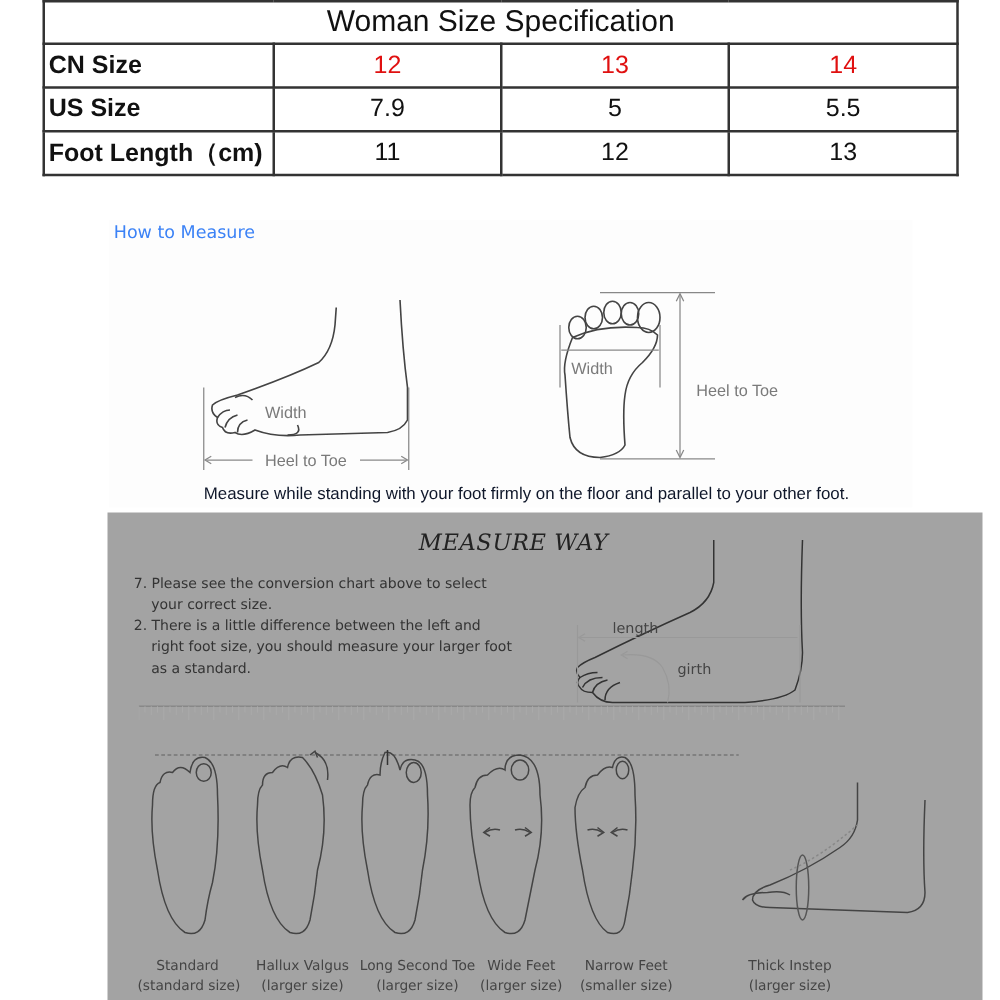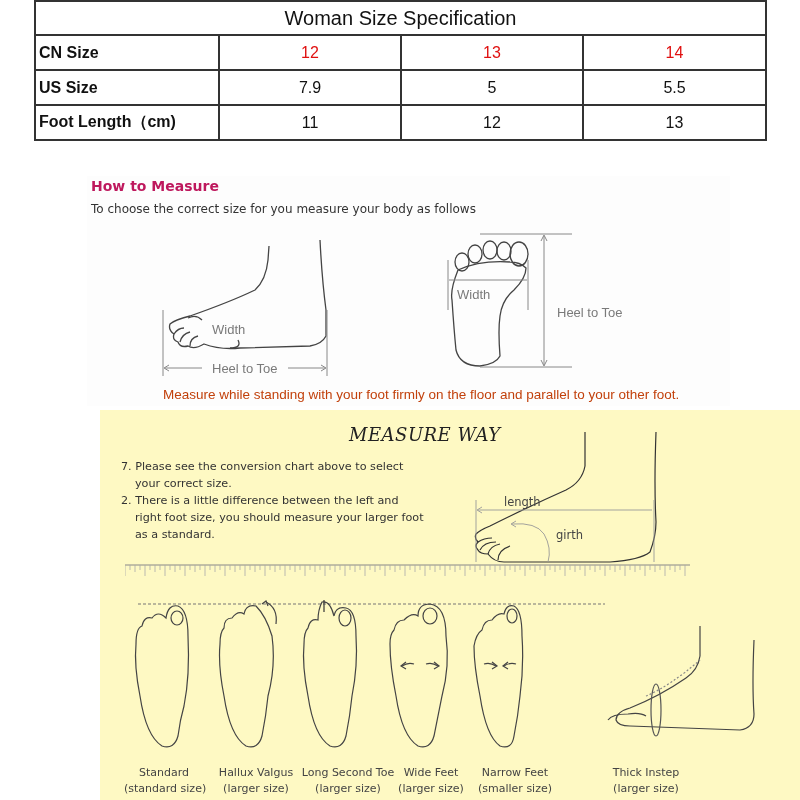--- a/index.html
+++ b/index.html
@@ -1,38 +1,38 @@
 <!DOCTYPE html>
 <html><head>
 <meta charset="utf-8">
 <style>
   html, body { margin:0; padding:0; }
   body { width:800px; height:800px; background:#ffffff; position:relative; overflow:hidden; font-family:"Liberation Sans", sans-serif; color:#111; }
 
   
   .size-table { position:absolute; left:34px; top:0; width:731px; border-collapse:collapse; table-layout:fixed; }
-  .size-table td { border:2px solid #333; height:33px; padding:0; font-size:16px; text-align:center; vertical-align:middle; }
-  .size-table .title-cell { font-size:20px; height:32px; font-weight:normal; }
-  .size-table .row-label { text-align:left; padding-left:3px; font-weight:bold; font-size:16px; }
+  .size-table td { border:2px solid #333; height:33px; padding:0; font-size:20px; text-align:center; vertical-align:middle; }
+  .size-table .title-cell { font-size:24px; height:32px; font-weight:normal; }
+  .size-table .row-label { text-align:left; padding-left:3px; font-weight:bold; font-size:20px; }
   .size-table .red { color:#e01010; }
   .size-table col.c0 { width:184px; }
   .size-table col.c1 { width:182px; }
   .size-table col.c2 { width:182px; }
   .size-table col.c3 { width:183px; }
 
   
   .how-panel { position:absolute; left:87px; top:176px; width:643px; height:230px; background:#fdfdfd; }
-  .how-title { position:absolute; left:4px; top:2px; font-family:"DejaVu Sans", sans-serif; font-size:14px; color:#be185d;font-weight:bold; }
+  .how-title { position:absolute; left:4px; top:2px; font-family:"DejaVu Sans", sans-serif; font-size:14px; color:#3b82f6; }
   .how-sub { position:absolute; left:4px; top:26px; font-family:"DejaVu Sans", sans-serif; font-size:12px; color:#333; }
-  .how-note { position:absolute; left:76px; top:211px; font-size:13.5px; color:#c2410c; white-space:nowrap; }
+  .how-note { position:absolute; left:76px; top:211px; font-size:13.5px; color:#0f172a; white-space:nowrap; }
   .svg-abs { position:absolute; }
   .lbl-gray { fill:#7a7a7a; font-family:"Liberation Sans", sans-serif; font-size:13px; }
 
   
-  .way-panel { position:absolute; left:100px; top:410px; width:700px; height:390px; background:#fef9c3; }
+  .way-panel { position:absolute; left:86px; top:410px; width:700px; height:390px; background:#a3a3a3; }
   .way-title { position:absolute; left:249px; top:14px; font-family:"DejaVu Serif", serif; font-style:italic; font-size:18px; letter-spacing:0.5px; color:#222; }
   .way-list { position:absolute; left:21px; top:48px; margin:0; padding:0; list-style:none; font-family:"DejaVu Sans", sans-serif; font-size:11.2px; color:#333; line-height:17px; }
   .way-list li { padding-left:14px; text-indent:-14px; width:290px; }
   .foot-labels { position:absolute; top:355px; left:0; width:700px; height:36px; font-family:"DejaVu Sans", sans-serif; font-size:11px; color:#444; }
   .foot-label { position:absolute; text-align:center; line-height:16px; white-space:nowrap; }
   .ruler { position:absolute; left:25px; top:154px; width:565px; height:14px; }
 </style>
 </head>
 <body>
 
@@ -63,21 +63,20 @@
     <td class="row-label">Foot Length（cm)</td>
     <td>11</td>
     <td>12</td>
     <td>13</td>
   </tr>
 </tbody>
   </table>
 
 <section class="how-panel">
   <div class="how-title">How to Measure</div>
-  <div class="how-sub">To choose the correct size for you measure your body as follows</div>
 
   <svg class="svg-abs" style="left:73px;top:54px" width="180" height="150" viewBox="0 0 180 150">
     <g fill="none" stroke="#444" stroke-width="1.3">
       <path d="M109 16 L108 30 Q106 50 95 60 Q70 72 30 86 Q14 90 10 94 Q8 100 14 104 Q12 110 18 112 Q20 118 28 116 Q34 120 44 114 Q60 120 80 118 L150 116 Q162 114 166 106 L166 80 Q162 50 160 10"></path>
       <path d="M28 88 Q36 84 42 90"></path>
       <path d="M14 104 Q18 98 24 98"></path>
       <path d="M20 112 Q22 104 30 102"></path>
       <path d="M30 116 Q30 108 38 106"></path>
       <path d="M70 118 Q82 118 78 110"></path>
     </g>

